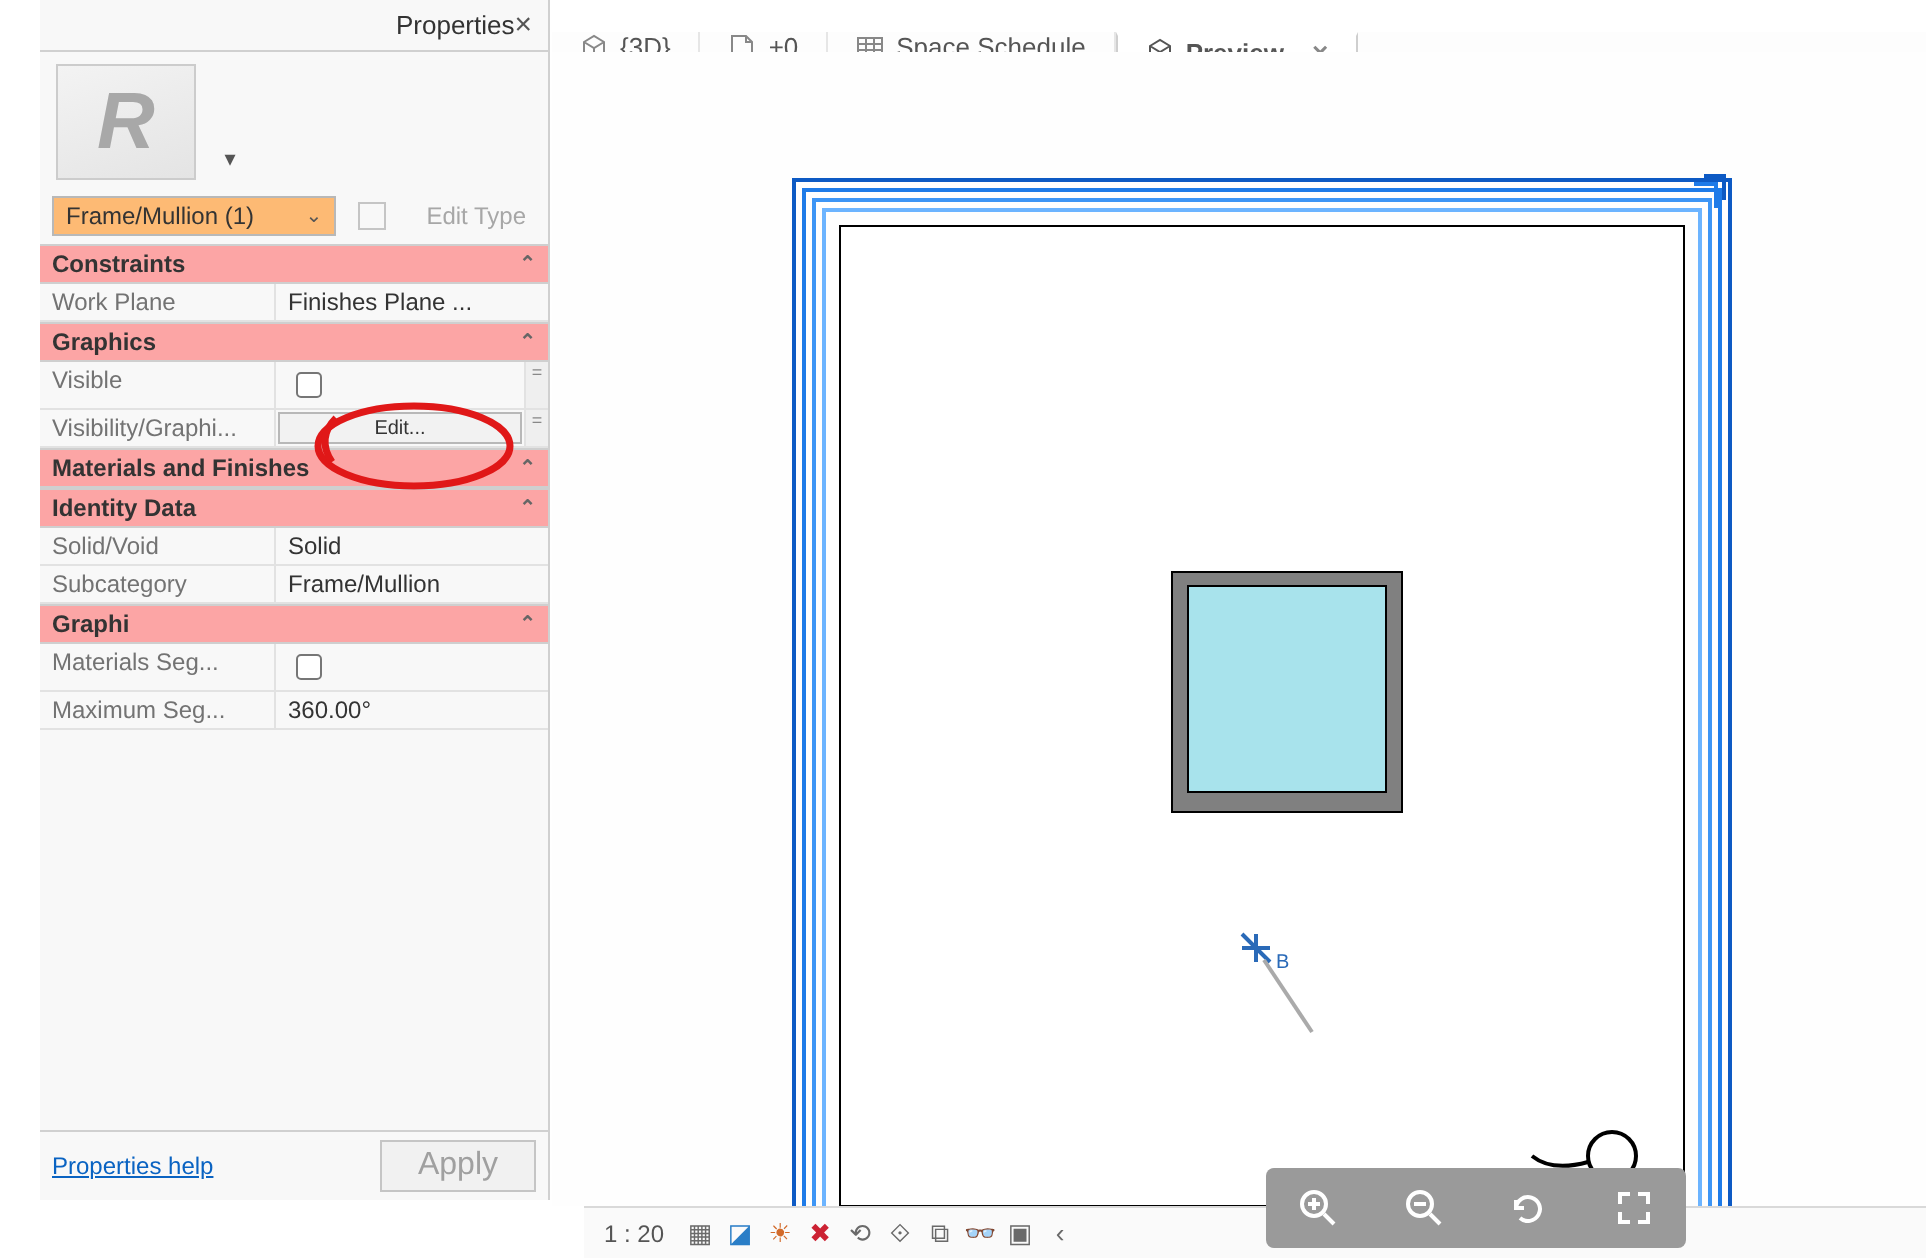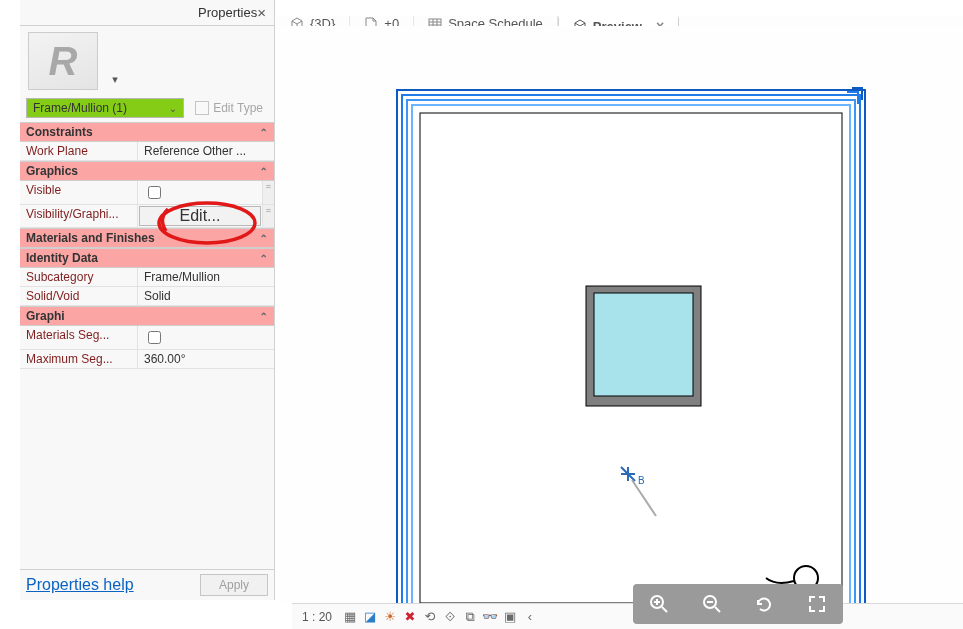--- a/index.html
+++ b/index.html
@@ -6,38 +6,38 @@
   html, body { margin:0; padding:0; width:963px; height:629px; overflow:hidden; background:#fff; }
   
   .properties-panel { position:absolute; left:20px; top:0; width:255px; height:600px; border-right:1px solid #d0d0d0; background:#f8f8f8; display:flex; flex-direction:column; }
   .panel-title { display:flex; align-items:center; justify-content:flex-end; padding:4px 8px; font-size:13px; color:#333; border-bottom:1px solid #d0d0d0; }
   .panel-title .close { font-size:15px; color:#555; cursor:pointer; }
   .thumb-row { display:flex; align-items:center; padding:6px 8px; gap:8px; }
   .thumb-box { width:70px; height:58px; border:1px solid #ccc; background:linear-gradient(160deg,#f3f3f3,#e4e4e4); display:flex; align-items:center; justify-content:center; }
   .thumb-letter { font-size:40px; font-weight:700; color:#a8a8a8; font-style:italic; font-family:"Segoe UI", Arial; }
   .thumb-chev { width:18px; text-align:center; color:#555; font-size:11px; cursor:pointer; align-self:flex-end; margin-bottom:4px; }
   .selector-row { display:flex; align-items:center; gap:6px; padding:2px 6px 4px 6px; }
-  .selector-box { flex:1; display:flex; align-items:center; justify-content:space-between; border:1px solid #b8b8b8; background:#84cc16; font-size:12px; padding:2px 6px; color:#333; }
+  .selector-box { flex:1; display:flex; align-items:center; justify-content:space-between; border:1px solid #b8b8b8; background:#fdba74; font-size:12px; padding:2px 6px; color:#333; }
   .selector-chev { font-size:10px; color:#555; }
-  .edit-type { display:flex; align-items:center; gap:4px; font-size:12px; color:#a7a7a7; border:1px solid transparent; padding:2px 4px; }
+  .edit-type { display:flex; align-items:center; gap:20px; font-size:12px; color:#a7a7a7; border:1px solid transparent; padding:2px 4px; }
   .edit-type-icon { width:14px; height:14px; border:1px solid #c5c5c5; display:inline-block; }
   
   .prop-grid { font-size:12px; color:#333; }
   .group-header { background:#fca5a5; font-weight:600; padding:2px 6px; border-top:1px solid #cfcfcf; border-bottom:1px solid #cfcfcf; display:flex; justify-content:space-between; align-items:center; }
   .group-chev { font-size:10px; color:#666; }
   .prop-row { display:flex; border-bottom:1px solid #e2e2e2; background:#f8f8f8; }
-  .prop-key { width:118px; padding:2px 6px; color:#7f1d1d; border-right:1px solid #e2e2e2; white-space:nowrap; overflow:hidden; text-overflow:ellipsis; }
+  .prop-key { width:118px; padding:2px 6px; color:#737373; border-right:1px solid #e2e2e2; white-space:nowrap; overflow:hidden; text-overflow:ellipsis; }
   .prop-val { flex:1; padding:2px 6px; white-space:nowrap; overflow:hidden; text-overflow:ellipsis; }
   .prop-val.checkbox { padding:2px 6px; }
-  .prop-cell-btn { flex:1; margin:1px; display:flex; align-items:center; justify-content:center; border:1px solid #b8b8b8; background:#f2f2f2; font-size:16px; }
+  .prop-cell-btn { flex:1; margin:1px; display:flex; align-items:center; justify-content:center; border:1px solid #b8b8b8; background:#f2f2f2; font-size:10px; }
   .row-side { width:12px; border-left:1px solid #e2e2e2; background:#efefef; font-size:9px; color:#888; text-align:center; }
   
   .panel-footer { margin-top:auto; display:flex; align-items:center; justify-content:space-between; padding:4px 6px; border-top:1px solid #d0d0d0; }
-  .help-link { color:#0a63c2; text-decoration:underline; font-size:16px; }
-  .apply-btn { font-size:12px; padding:3px 18px; border:1px solid #c5c5c5; background:#f1f1f1; color:#a0a0a0; }
+  .help-link { color:#0a63c2; text-decoration:underline; font-size:12px; }
+  .apply-btn { font-size:16px; padding:3px 18px; border:1px solid #c5c5c5; background:#f1f1f1; color:#a0a0a0; }
 
   
   .tab-bar { position:absolute; left:276px; right:0; top:16px; height:26px; display:flex; align-items:flex-start; border-bottom:1px solid #cfcfcf; background:#fdfdfd; font-size:13px; color:#555; }
   .tab { display:flex; align-items:center; gap:6px; padding:0 14px; border-right:1px solid #e6e6e6; cursor:pointer; }
   .tab.active { background:#fff; font-weight:700; border-top:2px solid #fff; border-bottom:2px solid #fff; margin-bottom:-1px; border-left:1px solid #cfcfcf; border-right:1px solid #cfcfcf; }
   .tab .tab-icon { width:14px; height:14px; display:inline-flex; align-items:center; justify-content:center; color:#777; }
   .tab .tab-close { margin-left:8px; font-size:14px; color:#888; }
 
   
   .preview-area { position:absolute; left:276px; right:0; top:26px; bottom:26px; background:#fefefe; overflow:hidden; }
@@ -84,21 +84,21 @@
   </div>
 
   <div class="prop-grid">
 
     <div class="group-header">
       <span>Constraints</span>
       <span class="group-chev">⌃</span>
     </div>
     <div class="prop-row">
       <div class="prop-key">Work Plane</div>
-      <div class="prop-val">Reference Other ...</div>
+      <div class="prop-val">Finishes Plane ...</div>
     </div>
 
     <div class="group-header">
       <span>Graphics</span>
       <span class="group-chev">⌃</span>
     </div>
     <div class="prop-row">
       <div class="prop-key">Visible</div>
       <div class="prop-val checkbox"><input type="checkbox" style=""></div>
       <div class="row-side">=</div>
@@ -114,26 +114,26 @@
     <div class="group-header">
       <span>Materials and Finishes</span>
       <span class="group-chev">⌃</span>
     </div>
 
     <div class="group-header">
       <span>Identity Data</span>
       <span class="group-chev">⌃</span>
     </div>
     <div class="prop-row">
+      <div class="prop-key">Solid/Void</div>
+      <div class="prop-val">Solid</div>
+    </div>
+    <div class="prop-row">
       <div class="prop-key">Subcategory</div>
       <div class="prop-val">Frame/Mullion</div>
-    </div>
-    <div class="prop-row">
-      <div class="prop-key">Solid/Void</div>
-      <div class="prop-val">Solid</div>
     </div>
 
     <div class="group-header">
       <span>Graphi</span>
       <span class="group-chev">⌃</span>
     </div>
     <div class="prop-row">
       <div class="prop-key">Materials Seg...</div>
       <div class="prop-val checkbox"><input type="checkbox" style=""></div>
     </div>

